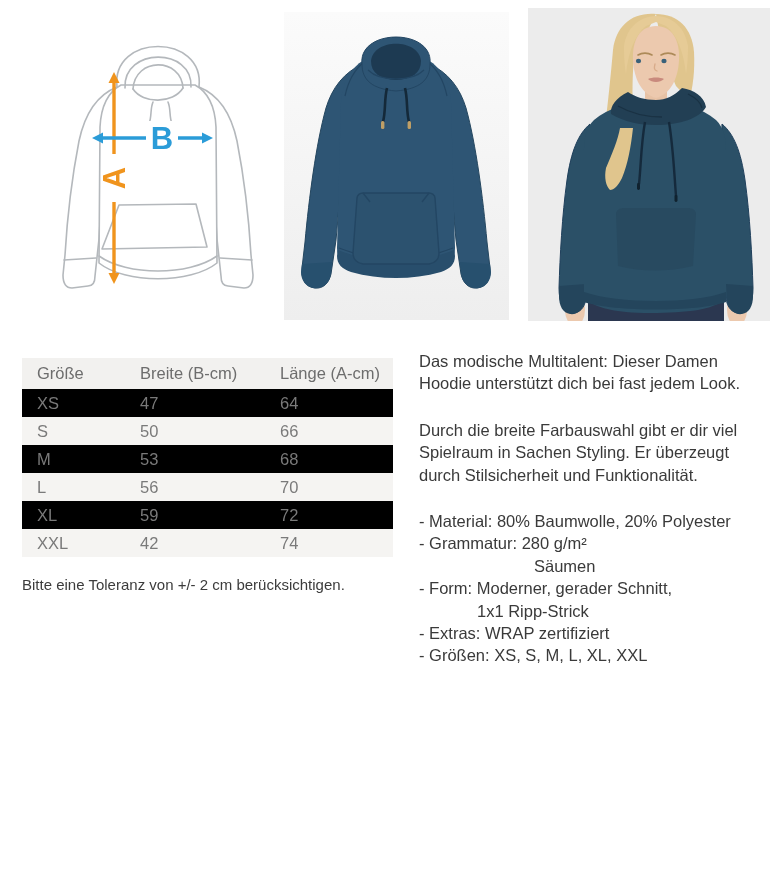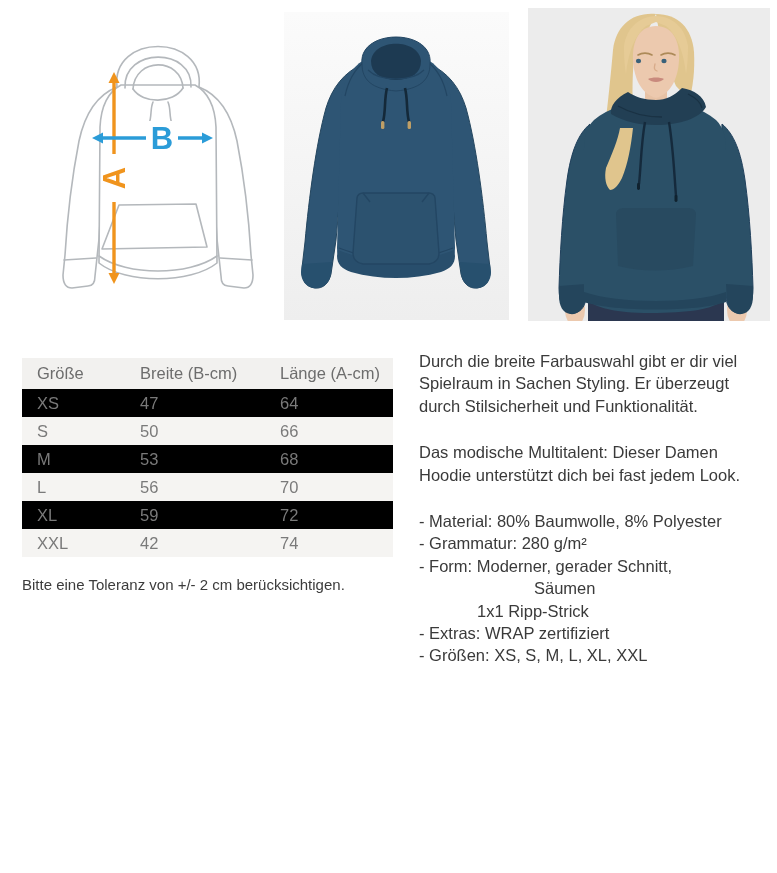--- a/index.html
+++ b/index.html
@@ -203,30 +203,30 @@
       <td>42</td>
       <td>74</td>
     </tr>
   </tbody>
 </table>
 
 <div class="tolerance">Bitte eine Toleranz von +/- 2 cm berücksichtigen.</div>
 
 <div class="description">
   <div class="para">
+    <div class="line">Das modische Multitalent: Dieser Damen</div>
+    <div class="line">Hoodie unterstützt dich bei fast jedem Look.</div>
+  </div>
+  <div class="para">
     <div class="line">Durch die breite Farbauswahl gibt er dir viel</div>
     <div class="line">Spielraum in Sachen Styling. Er überzeugt</div>
     <div class="line">durch Stilsicherheit und Funktionalität.</div>
   </div>
-  <div class="para">
-    <div class="line">Das modische Multitalent: Dieser Damen</div>
-    <div class="line">Hoodie unterstützt dich bei fast jedem Look.</div>
-  </div>
   <div>
-    <div class="line">- Material: 80% Baumwolle, 8% Polyester</div>
+    <div class="line">- Material: 80% Baumwolle, 20% Polyester</div>
     <div class="line">- Grammatur: 280 g/m²</div>
+    <div class="line indent-saeumen">Säumen</div>
     <div class="line">- Form: Moderner, gerader Schnitt,</div>
-    <div class="line indent-saeumen">Säumen</div>
     <div class="line indent-ripp">1x1 Ripp-Strick</div>
     <div class="line">- Extras: WRAP zertifiziert</div>
     <div class="line">- Größen: XS, S, M, L, XL, XXL</div>
   </div>
 </div>
 
 </body></html>

